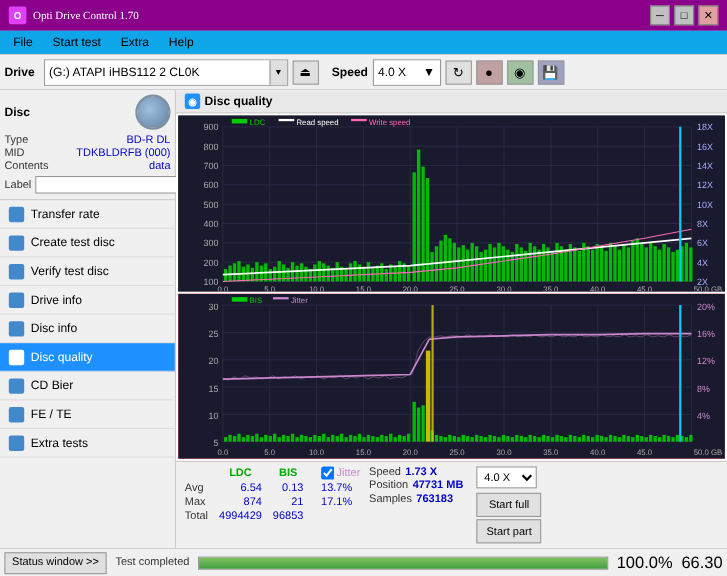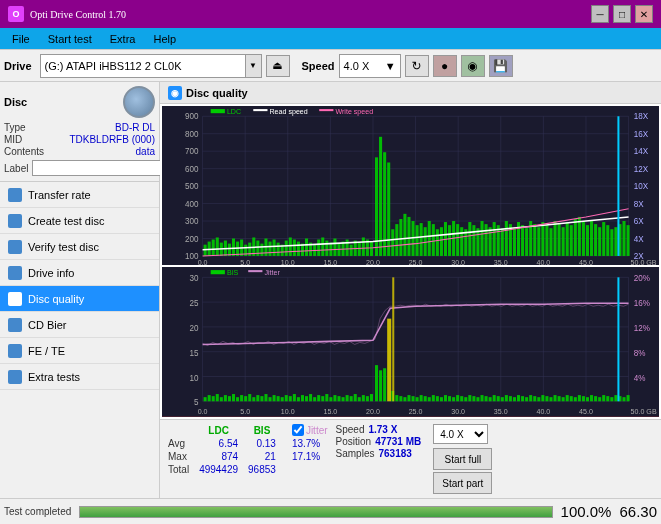--- a/index.html
+++ b/index.html
@@ -492,20 +492,24 @@
         <div class="nav-icon" style="background:#4488cc;"></div>
         <span>Create test disc</span>
       </div>
       <div class="nav-item">
         <div class="nav-icon" style="background:#4488cc;"></div>
         <span>Verify test disc</span>
       </div>
       <div class="nav-item">
         <div class="nav-icon" style="background:#4488cc;"></div>
         <span>Drive info</span>
+      </div>
+      <div class="nav-item">
+        <div class="nav-icon" style="background:#4488cc;"></div>
+        <span>Disc info</span>
       </div>
       <div class="nav-item active">
         <div class="nav-icon" style="background:white;"></div>
         <span>Disc quality</span>
       </div>
       <div class="nav-item">
         <div class="nav-icon" style="background:#4488cc;"></div>
         <span>CD Bier</span>
       </div>
       <div class="nav-item">
@@ -949,19 +953,20 @@
           </select>
         </div>
         <button class="start-btn">Start full</button>
         <button class="start-btn">Start part</button>
       </div>
     </div>
   </div>
 </div>
 
 <div class="status-bar">
+  <button class="status-btn">Status window &gt;&gt;</button>
   <span class="status-text">Test completed</span>
   <div class="progress-container">
     <div class="progress-bar" style="width:100%"></div>
   </div>
   <span class="progress-text">100.0%</span>
   <span class="progress-text">66.30</span>
 </div>
 
 </body></html>

